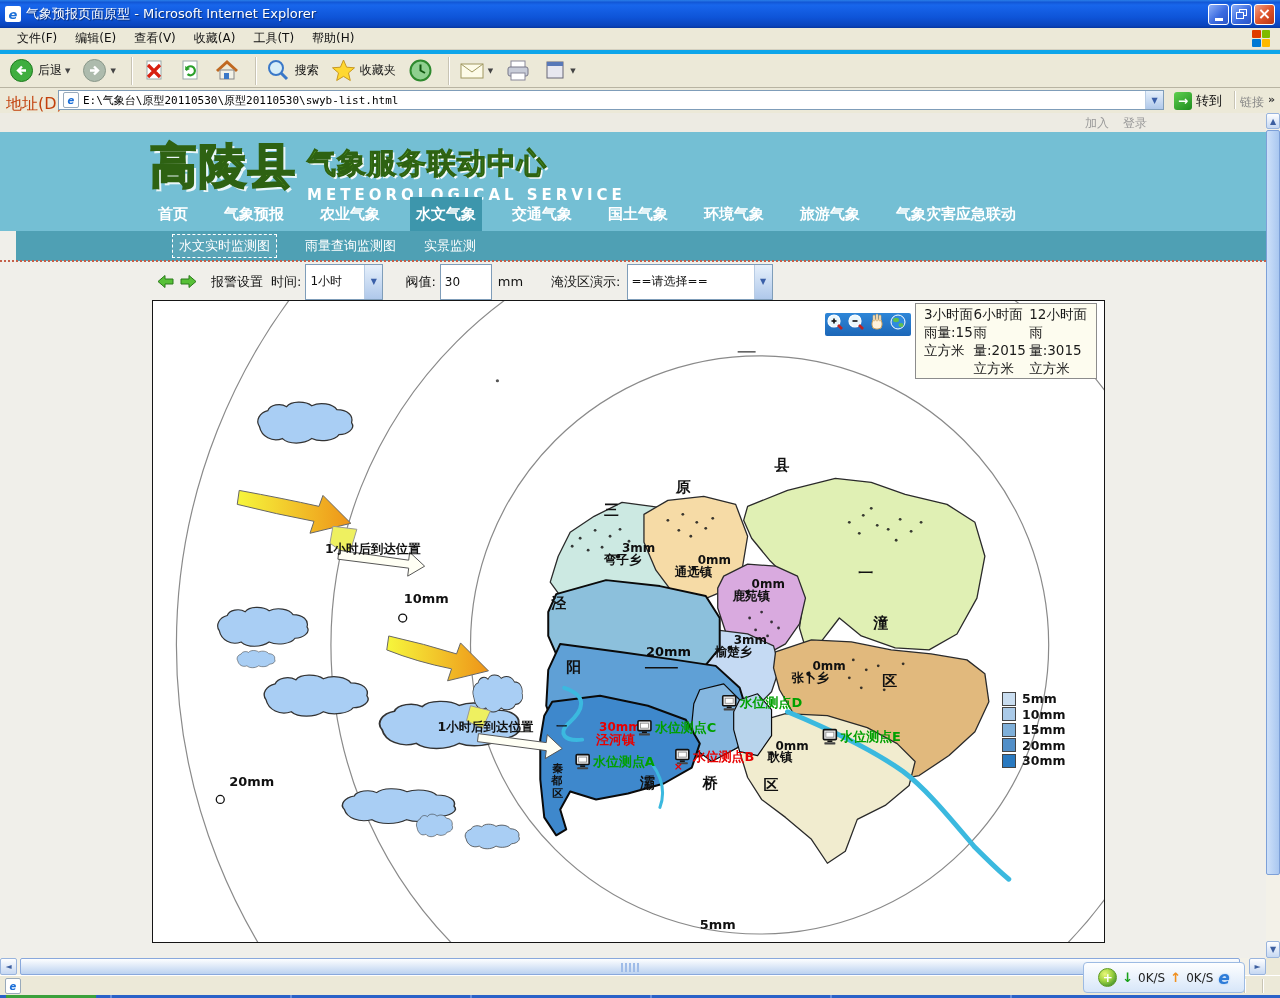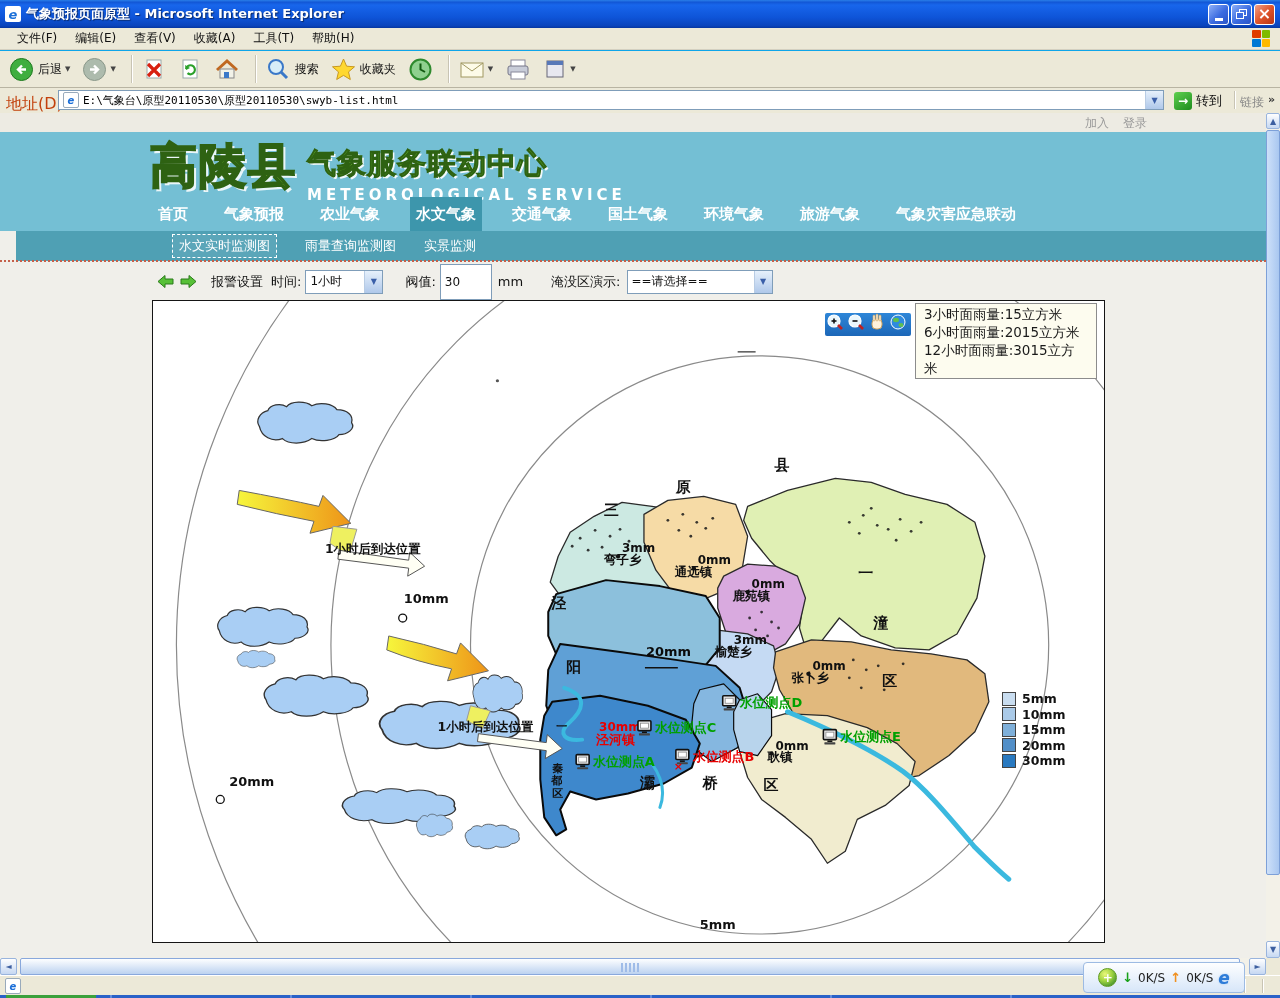--- a/index.html
+++ b/index.html
@@ -7,42 +7,42 @@
        background:#ECE9D8;font-family:"DejaVu Sans",sans-serif;
        -webkit-font-smoothing:antialiased}
 
   
   .titlebar{position:absolute;left:0;top:0;width:1280px;height:28px;
     background:linear-gradient(180deg,#2A7EE8 0%,#1257D6 8%,#1866EC 18%,#0E54D8 62%,#0A44BC 92%,#0636A0 100%);
     display:flex;align-items:center;padding:0 5px;box-sizing:border-box}
   .ie-doc-ico{width:16px;height:16px;background:#fff;border-radius:2px;margin-right:5px;
     display:flex;align-items:center;justify-content:center;
     color:#1B6FD8;font-weight:bold;font-size:13px;font-style:italic;flex:0 0 auto}
-  .title-text{color:#fff;font-weight:bold;font-size:13px;text-shadow:1px 1px 1px #0A2A6A;
+  .title-text{color:#fff;font-weight:normal;font-size:13px;text-shadow:1px 1px 1px #0A2A6A;
     white-space:nowrap;flex:1 1 auto}
   .winbtn{width:21px;height:21px;border:1px solid #fff;border-radius:3px;margin-left:2px;
     display:flex;align-items:center;justify-content:center;box-sizing:border-box;
     color:#fff;font-weight:bold}
   .winbtn.bblue{background:linear-gradient(135deg,#8DB0F8,#3A6AE0 55%,#2B55C8)}
   .winbtn.bred{background:linear-gradient(135deg,#F0A08A,#E0542A 50%,#B83414)}
   .min-glyph{width:8px;height:3px;background:#fff;margin-top:10px}
   .res-glyph{position:relative;width:11px;height:10px}
   .res-glyph::before{content:"";position:absolute;right:0;top:0;width:6px;height:5px;border:1px solid #fff}
   .res-glyph::after{content:"";position:absolute;left:0;bottom:0;width:6px;height:5px;border:1px solid #fff;background:#3A6AE0}
   .close-glyph{font-size:16px;line-height:16px}
 
   .menubar{position:absolute;left:0;top:28px;width:1280px;height:22px;background:#ECE9D8;
     border-bottom:1px solid #D4D0C0;display:flex;align-items:flex-end;padding-left:8px;box-sizing:border-box}
   .menu-item{font-size:12px;color:#111;padding:2px 9px;cursor:default}
   .win-flag{position:absolute;right:10px;top:2px;width:18px;height:17px;display:grid;
     grid-template-columns:1fr 1fr;grid-template-rows:1fr 1fr;gap:1px}
   .win-flag span{border-radius:1px}
 
   .ietoolbar{position:absolute;left:0;top:50px;width:1280px;height:38px;background:#ECE9D8;
-    border-top:1px solid #0ea5e9;border-bottom:1px solid #B8B4A2;display:flex;align-items:center;
+    border-top:4px solid #0ea5e9;border-bottom:1px solid #B8B4A2;display:flex;align-items:center;
     padding-left:6px;box-sizing:border-box}
   .tbtn{display:flex;align-items:center;margin-right:6px;padding:2px 3px;font-size:12px;color:#111}
   .tbtn svg{display:block}
   .tbtn .lbl{margin-left:4px}
   .tb-caret{font-size:7px;color:#444;margin-left:3px}
   .tb-sep{width:1px;height:28px;background:#C8C4B4;border-right:1px solid #fff;margin:0 6px}
 
   .addressbar{position:absolute;left:0;top:88px;width:1280px;height:25px;background:#ECE9D8;
     border-bottom:1px solid #C8C4B4}
   .addr-label{position:absolute;left:6px;top:6px;font-size:16px;color:#c2410c}
@@ -78,36 +78,36 @@
     color:#FFF;white-space:nowrap;cursor:pointer}
   .tab.active{background:#3D96AC}
   .subnav{position:absolute;left:16px;top:118px;width:100%;height:30px;background:#4FA0B4;
     display:flex;align-items:center;padding-left:156px;box-sizing:border-box;gap:28px}
   .subnav-item{font-size:13px;color:#FFF;white-space:nowrap;cursor:pointer}
   .subnav-item.active{border:1px dashed #FFF;padding:2px 6px;background:rgba(255,255,255,.07)}
   .red-dotted{position:absolute;left:0;top:147px;width:100%;border-top:2px dotted #C4604A}
   .controls{position:absolute;left:0;top:150px;width:100%;height:37px;display:flex;align-items:center;
     padding-left:157px;box-sizing:border-box;font-size:13px;color:#111}
   .ctl-arrows{display:flex;gap:6px;margin-right:14px}
-  .xp-select{position:relative;height:24px;background:#fff;border:1px solid #7F9DB9;box-sizing:border-box;
+  .xp-select{position:relative;height:36px;background:#fff;border:1px solid #7F9DB9;box-sizing:border-box;
     font-size:12px;display:flex;align-items:center;padding-left:4px}
   .xp-select .dd{position:absolute;right:0;top:0;bottom:0;width:17px;
     background:linear-gradient(180deg,#E6F0FB,#AFC8EA);border-left:1px solid #B8CCE4;
     display:flex;align-items:center;justify-content:center;font-size:8px;color:#3A5FA8}
   .xp-input{height:32px;width:52px;background:#fff;border:1px solid #7F9DB9;box-sizing:border-box;
     font-size:12px;padding:17px 4px;display:flex;align-items:center}
 
   .map-box{position:absolute;left:152px;top:187px;width:951px;height:641px;background:#FFF;
     border:1px solid #151515}
   .map-box svg{position:absolute;left:0;top:0}
   .map-toolbar{position:absolute;left:672px;top:12px;width:86px;height:23px;border-radius:2px;
     background:linear-gradient(180deg,#2E86D8,#1C67B8);display:flex;align-items:center;justify-content:center}
   .info-box{position:absolute;left:762px;top:2px;width:182px;height:76px;background:#FDFCEF;
     border:1px solid #8C8C8C;box-sizing:border-box;padding:2px 8px;font-size:13.5px;color:#1A1A1A;
-    display:flex;flex-direction:column;justify-content:space-around}
+    display:flex;flex-direction:row;justify-content:space-around}
   .legend{position:absolute;left:849px;top:390px}
   .legend-row{display:flex;align-items:center;height:15.5px}
   .legend-swatch{width:14px;height:14px;border:1px solid #444;box-sizing:border-box}
   .legend-lbl{font-size:12.5px;font-weight:bold;color:#111;margin-left:6px}
 
   
   .vscroll{position:absolute;left:1266px;top:113px;width:14px;height:845px;background:#F3F1E8}
   .hscroll{position:absolute;left:0;top:958px;width:1266px;height:17px;background:#F3F1E8}
   .sb-btn{position:absolute;background:linear-gradient(180deg,#FEFEFF,#C6D8F2);
     border:1px solid #99B4DD;border-radius:2px;color:#3D5FA0;font-size:8px;

